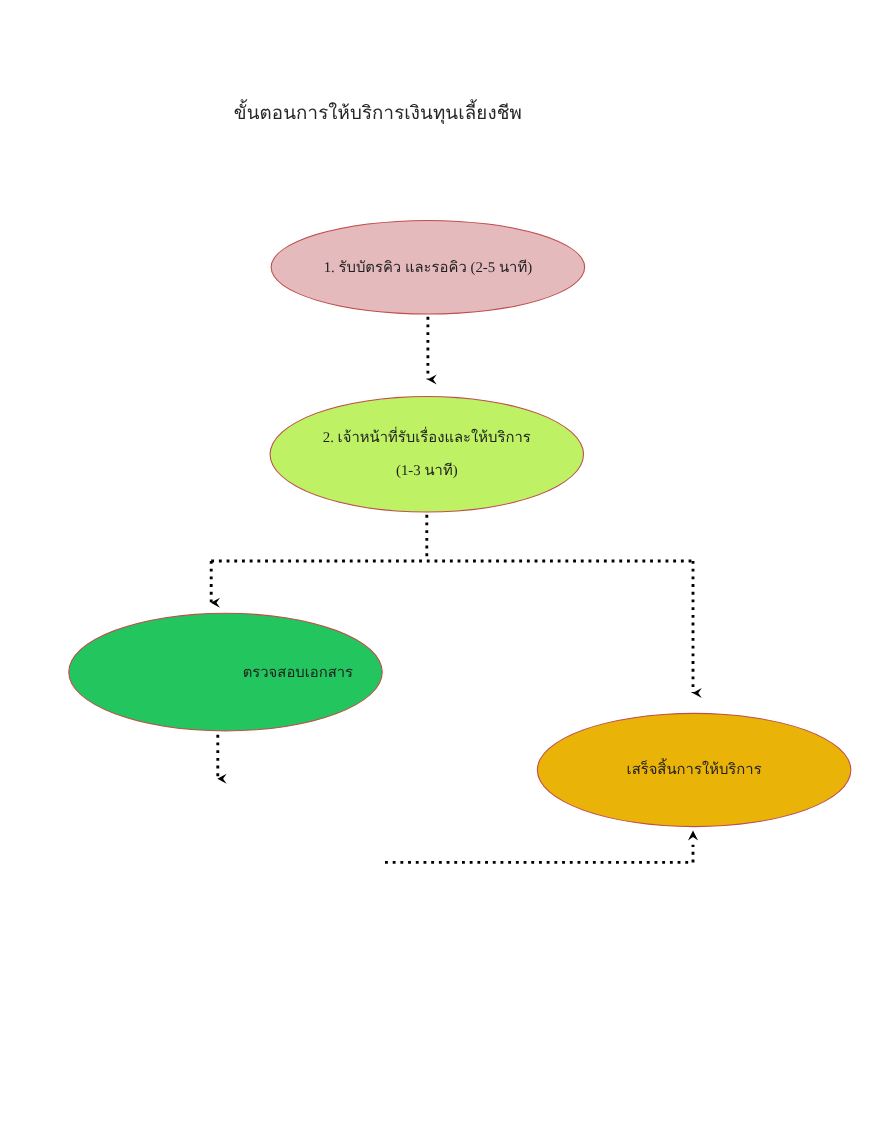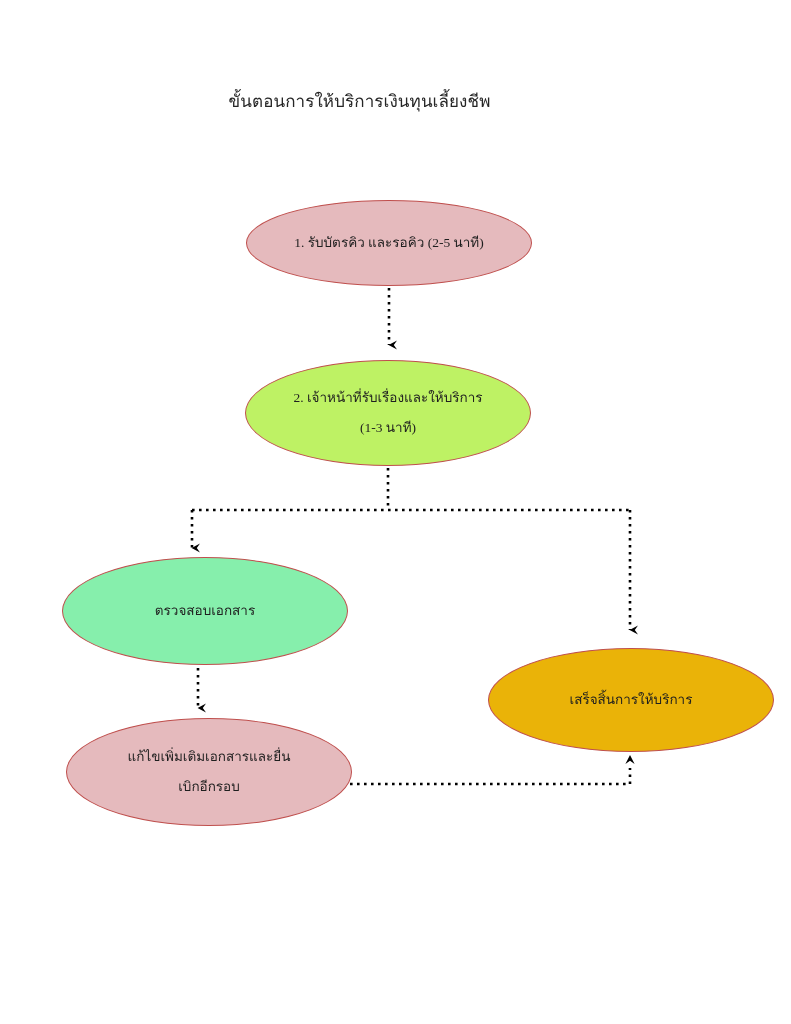--- a/index.html
+++ b/index.html
@@ -21,22 +21,21 @@
   #diagram-title {
     position: absolute;
     left: 0;
     top: 90px;
     width: 687px;
     text-align: center;
     font-size: 17px;
     line-height: 26px;
     color: #262626;
     letter-spacing: 0.1px;
-    font-family: Liberation Mono, monospace;
-    padding-left: 16px;
+    font-family: Liberation Sans, sans-serif;
   }
   #svg-layer {
     position: absolute;
     left: 0;
     top: 0;
     width: 791px;
     height: 1024px;
   }
   .node {
     position: absolute;
@@ -99,26 +98,22 @@
 
   <div class="node" id="node-n1" style="left: 246px; top: 200px; width: 286px; height: 86px; background: rgb(229, 186, 189); border-color: rgb(191, 79, 77);">
     <span class="node-label single">1. รับบัตรคิว และรอคิว (2-5 นาที)</span>
   </div>
 
   <div class="node" id="node-n2" style="left: 245px; top: 360px; width: 286px; height: 106px; background: #bef264; border-color: rgb(191, 79, 77);">
     <span class="node-label">2. เจ้าหน้าที่รับเรื่องและให้บริการ
 (1-3 นาที)</span>
   </div>
 
-  <div class="node" id="node-n3" style="left: 62px; top: 557px; width: 286px; height: 108px; background: #86efac; border-color: rgb(191, 79, 77);">
+  <div class="node" id="node-n3" style="left: 62px; top: 557px; width: 286px; height: 108px; background: #22c55e; border-color: rgb(191, 79, 77); justify-content: flex-end;">
     <span class="node-label single">ตรวจสอบเอกสาร</span>
   </div>
 
-  <div class="node" id="node-n4" style="left: 66px; top: 718px; width: 286px; height: 108px; background: rgb(229, 186, 189); border-color: rgb(191, 79, 77);">
-    <span class="node-label">แก้ไขเพิ่มเติมเอกสารและยื่น
-เบิกอีกรอบ</span>
-  </div>
 
   <div class="node" id="node-n5" style="left: 488px; top: 648px; width: 286px; height: 104px; background: #eab308; border-color: rgb(191, 79, 77);">
     <span class="node-label single">เสร็จสิ้นการให้บริการ</span>
   </div>
 
 </div>
 
 </body></html>

